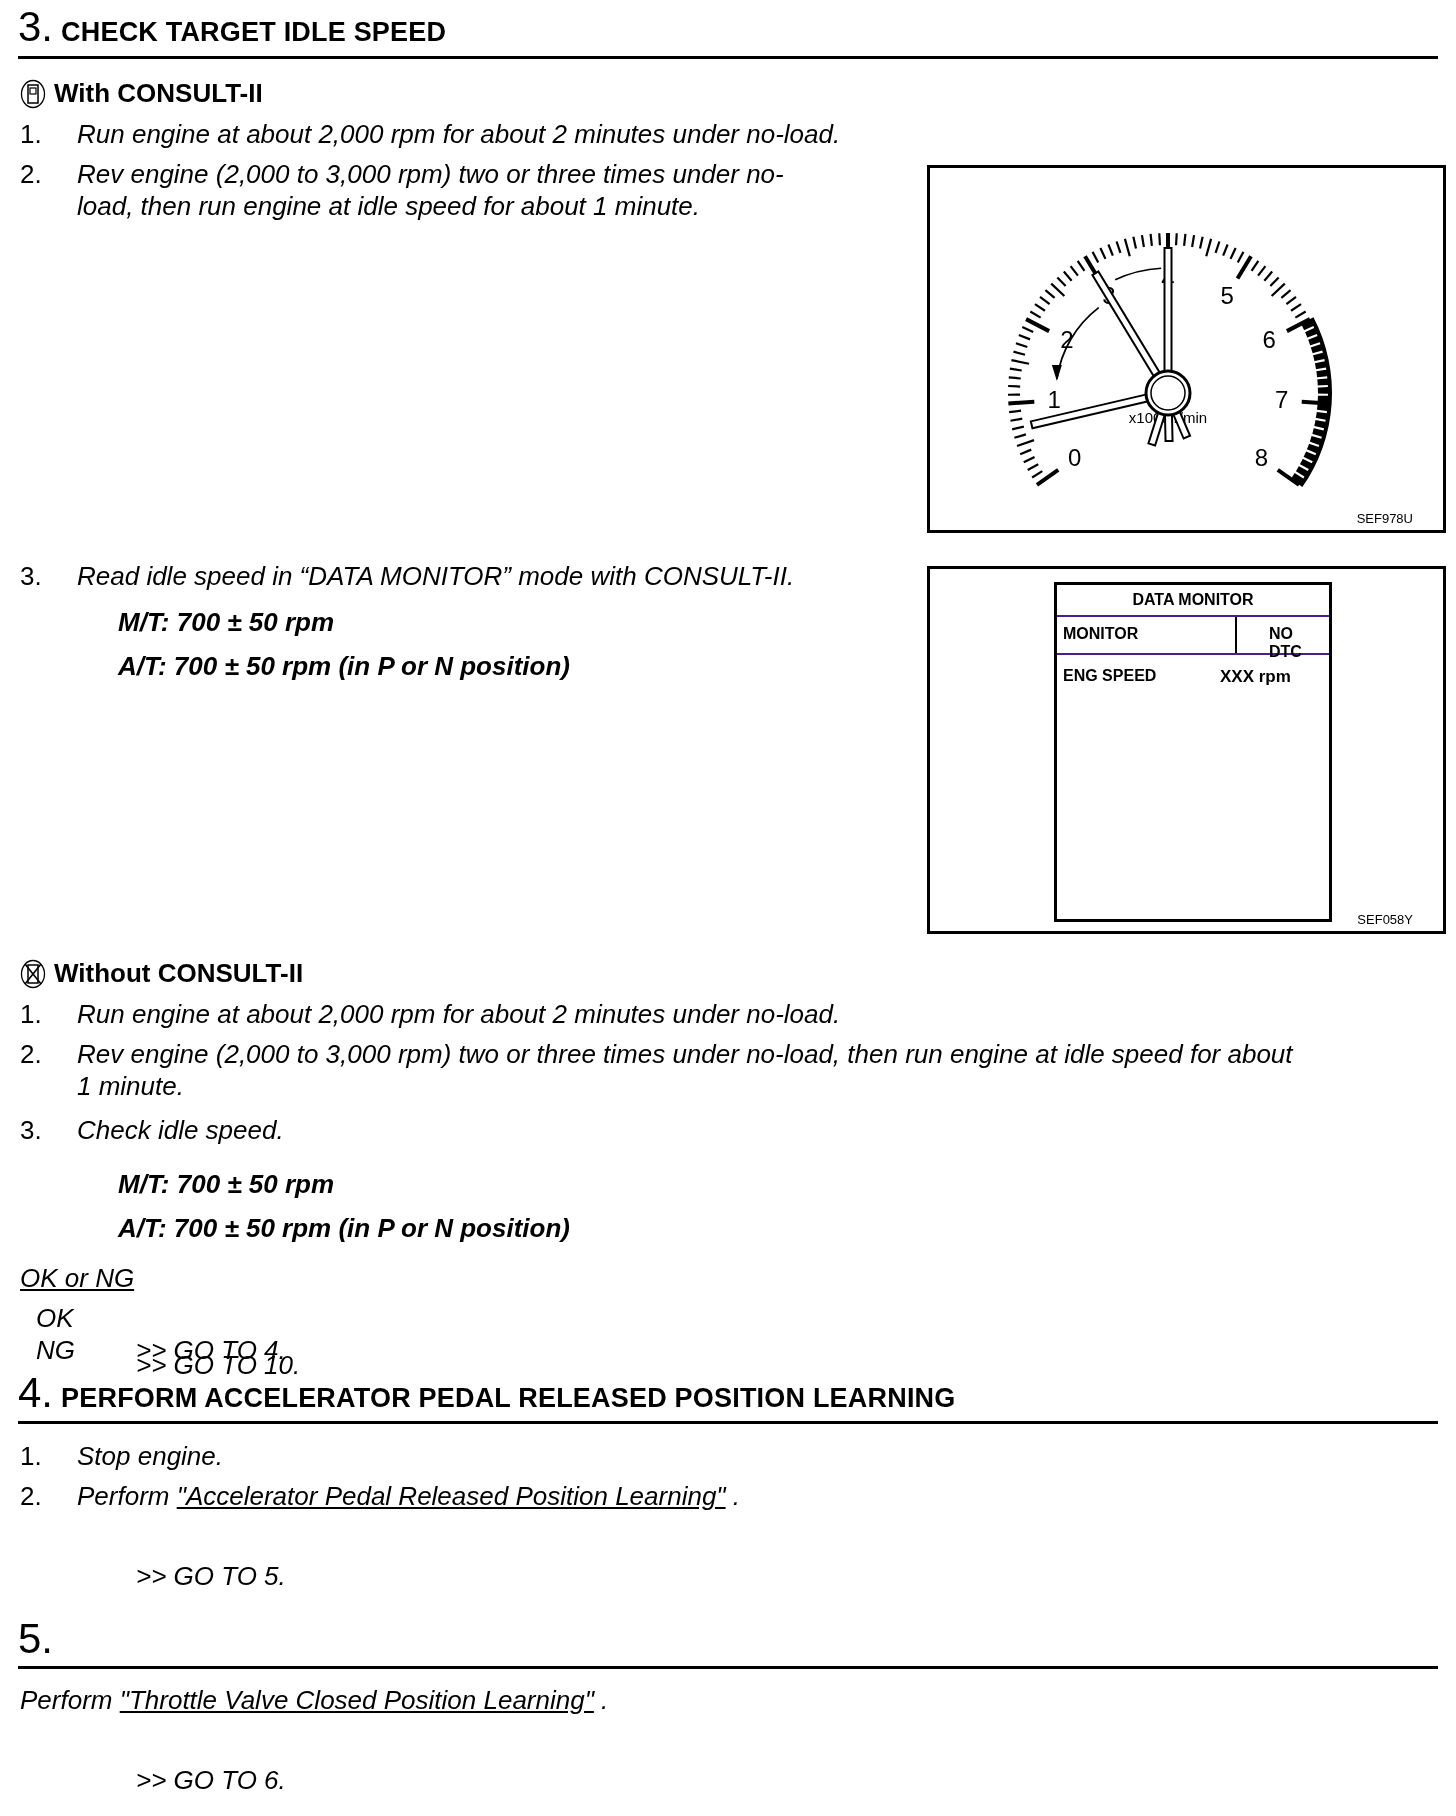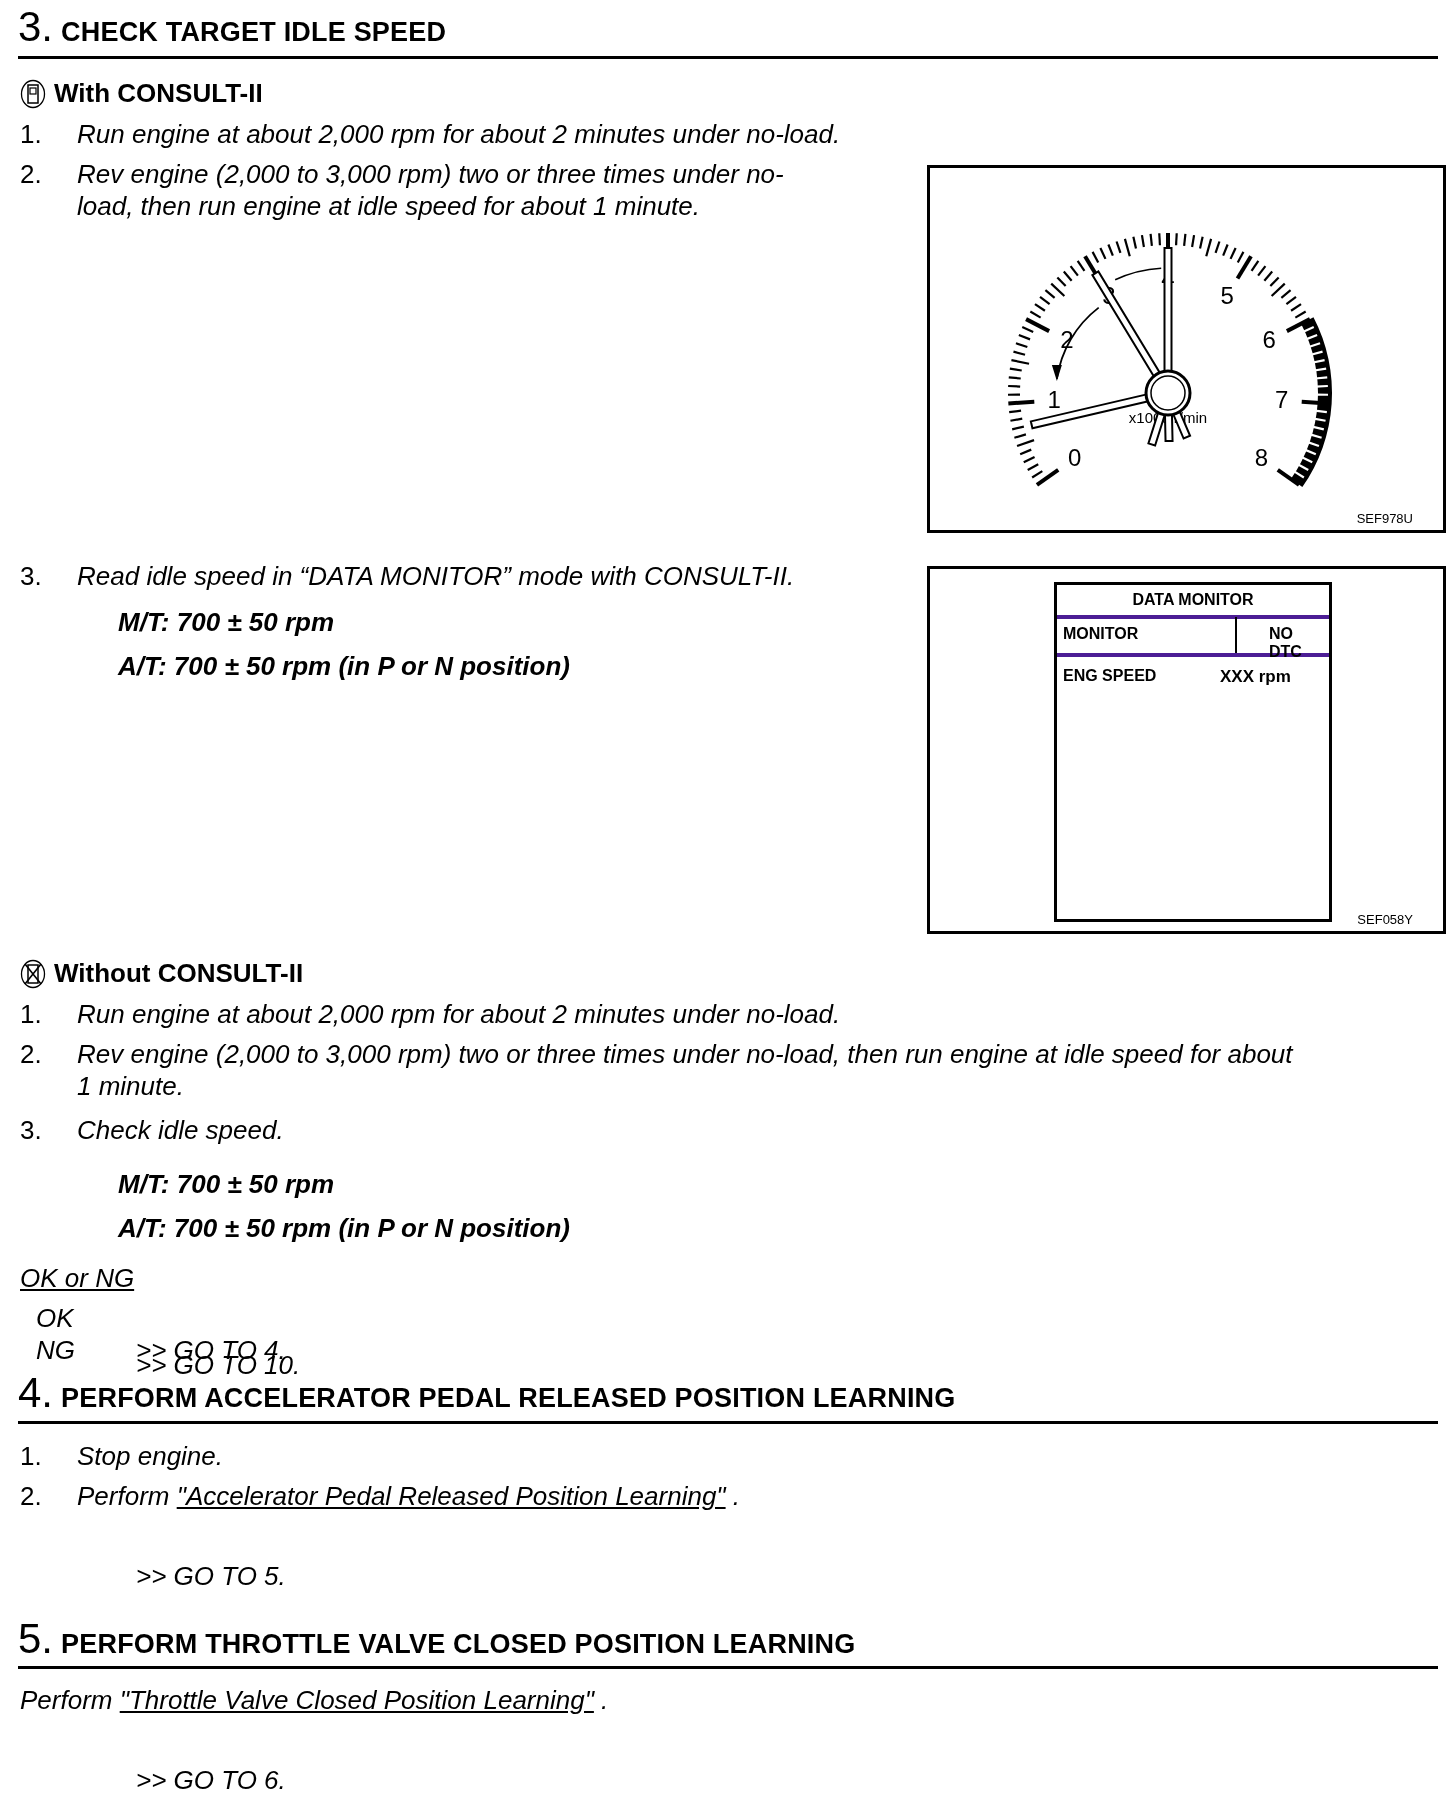--- a/index.html
+++ b/index.html
@@ -11,21 +11,21 @@
   .rule { position: absolute; left: 18px; width: 1420px; height: 3px; background: #000; }
   .txt { position: absolute; font-size: 26px; line-height: 32px; white-space: nowrap; font-style: italic; }
   .num { position: absolute; font-size: 26px; line-height: 32px; }
   .bold { font-weight: bold; }
   .subhead { position: absolute; left: 20px; font-size: 26px; font-weight: bold; display: flex; align-items: center; }
   .subhead .ico { width: 26px; height: 30px; margin-right: 8px; }
   .fig { position: absolute; border: 3px solid #000; box-sizing: border-box; background: #fff; }
   .figcode { position: absolute; right: 30px; bottom: 4px; font-size: 13px; font-family: "Liberation Sans", sans-serif; }
   .link { text-decoration: underline; cursor: pointer; }
   .dm { position: absolute; border: 3px solid #000; box-sizing: border-box; }
-  .dm-row { position: absolute; left: 0; right: 0; border-bottom: 4px solid #4c1d95; font-weight: bold; font-size: 16px; }
+  .dm-row { position: absolute; left: 0; right: 0; border-bottom: 2px solid #4c1d95; font-weight: bold; font-size: 16px; }
 </style>
 </head>
 <body>
 
 <div class="step-head" style="top:6px;">
   <span class="step-num">3.</span>
   <span class="step-title">CHECK TARGET IDLE SPEED</span>
 </div>
 <div class="rule" style="top:56px;"></div>
 
@@ -212,19 +212,18 @@
 <span class="num" style="left:20px; top:1440px;">1.</span>
 <span class="txt" style="left:77px; top:1440px;">Stop engine.</span>
 
 <span class="num" style="left:20px; top:1480px;">2.</span>
 <span class="txt" style="left:77px; top:1480px;"><span>Perform </span><span class="link">"Accelerator Pedal Released Position Learning"</span><span> .</span></span>
 
 <span class="txt" style="left:136px; top:1560px;">&gt;&gt; GO TO 5.</span>
 
 <div class="step-head" style="top:1618px;">
   <span class="step-num">5.</span>
-  <span class="step-title">PERFORM THROTTLE VALVE CLOSED POSITION LEARNING</span>
 </div>
 <div class="rule" style="top:1666px;"></div>
 
 <span class="txt" style="left:20px; top:1684px;"><span>Perform </span><span class="link">"Throttle Valve Closed Position Learning"</span><span> .</span></span>
 
 <span class="txt" style="left:136px; top:1764px;">&gt;&gt; GO TO 6.</span>
 
 </body></html>

